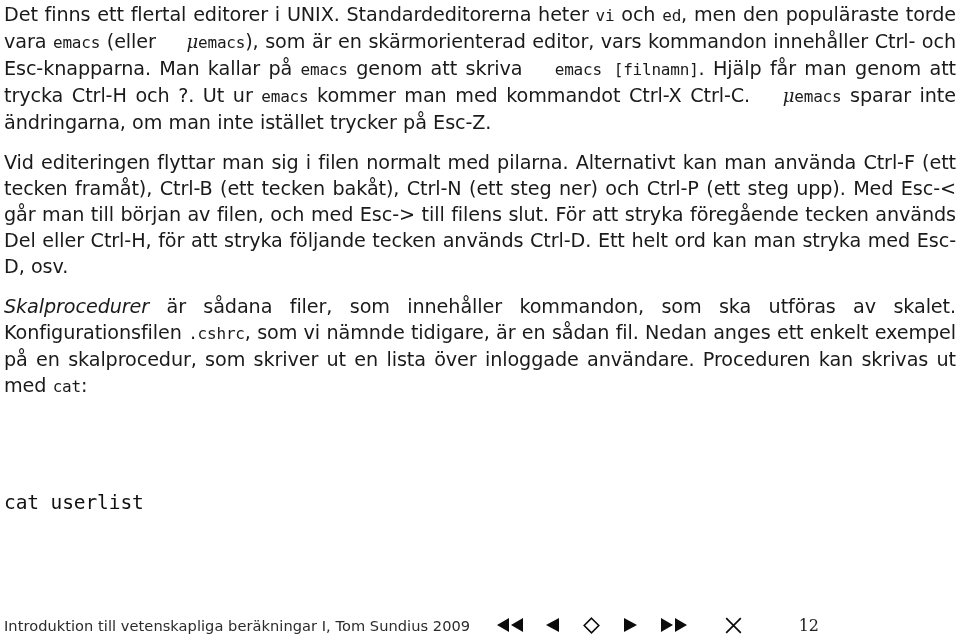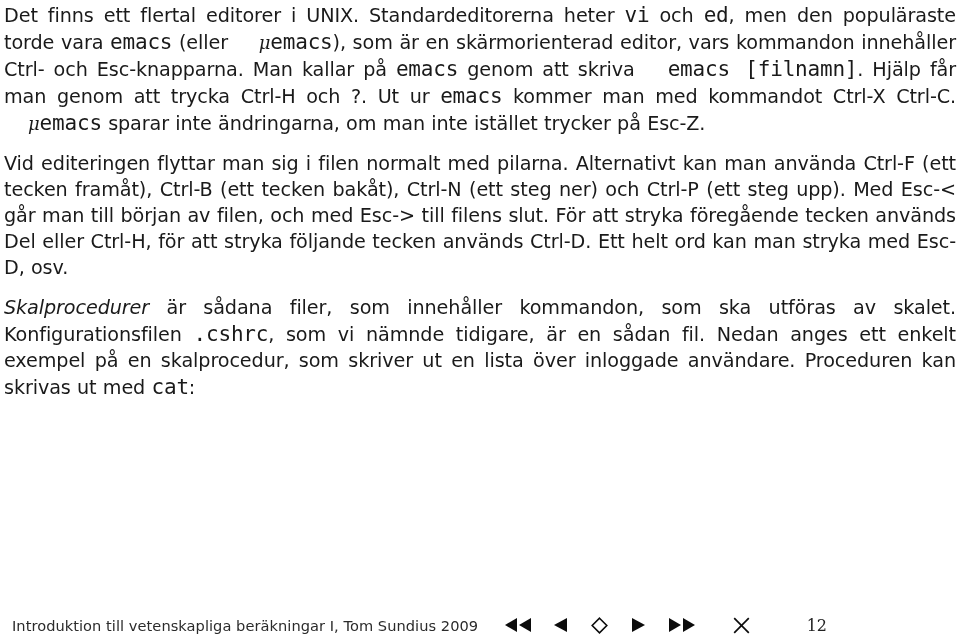--- a/index.html
+++ b/index.html
@@ -31,21 +31,21 @@
     text-align: justify;
     text-justify: inter-word;
     letter-spacing: -0.1px;
     word-spacing: 0.3px;
     hyphens: manual;
   }
   .para:last-of-type { margin-bottom: 8px; }
 
   .mono {
     font-family: "DejaVu Sans Mono", monospace;
-    font-size: 21px;
+    font-size: 16px;
     letter-spacing: -0.2px;
   }
   .ital {
     font-style: italic;
   }
   .mathmu {
     font-family: "DejaVu Serif", serif;
     font-style: italic;
     font-size: 18px;
   }
@@ -61,21 +61,21 @@
     line-height: 30px;
     color: #111111;
     white-space: pre;
     letter-spacing: -0.1px;
   }
   .code-line { display: block; }
 
   
   .footer {
     position: absolute;
-    left: 8px;
+    left: 0;
     bottom: 0;
     width: 825px;
     height: 34px;
     display: flex;
     align-items: center;
   }
   .footer-left {
     position: absolute;
     left: 4px;
     bottom: 6px;
@@ -124,20 +124,21 @@
 
   <p class="para"><span>Det finns ett flertal editorer i UNIX. Standardeditorerna heter </span><span class="mono">vi</span><span> och </span><span class="mono">ed</span><span>, men den populäraste torde vara </span><span class="mono">emacs</span><span> (eller </span><span class="nb"><span class="mathmu">μ</span><span class="mono">emacs</span></span><span>), som är en skärmorienterad editor, vars kommandon innehåller Ctrl- och Esc-knapparna. Man kallar på </span><span class="mono">emacs</span><span> genom att skriva </span><span class="mono nb">emacs [filnamn]</span><span>. Hjälp får man genom att trycka Ctrl-H och ?. Ut ur </span><span class="mono">emacs</span><span> kommer man med kommandot Ctrl-X Ctrl-C. </span><span class="nb"><span class="mathmu">μ</span><span class="mono">emacs</span></span><span> sparar inte ändringarna, om man inte istället trycker på Esc-Z.</span></p>
 
   <p class="para"><span>Vid editeringen flyttar man sig i filen normalt med pilarna. Alternativt kan man använda Ctrl-F (ett tecken framåt), Ctrl-B (ett tecken bakåt), Ctrl-N (ett steg ner) och Ctrl-P (ett steg upp). Med Esc-&lt; går man till början av filen, och med Esc-&gt; till filens slut. För att stryka föregående tecken används Del eller Ctrl-H, för att stryka följande tecken används Ctrl-D. Ett helt ord kan man stryka med Esc-D, osv.</span></p>
 
   <p class="para"><span class="ital">Skalprocedurer</span><span> är sådana filer, som innehåller kommandon, som ska utföras av skalet. Konfigurationsfilen </span><span class="mono">.cshrc</span><span>, som vi nämnde tidigare, är en sådan fil. Nedan anges ett enkelt exempel på en skalprocedur, som skriver ut en lista över inloggade användare. Proceduren kan skrivas ut med </span><span class="mono">cat</span><span>:</span></p>
 
 </div>
 
 <div class="code-block">
+  <span class="code-line">cat userlist</span>
   
   
 </div>
 
 <div class="footer">
 
   <div class="footer-left">Introduktion till vetenskapliga beräkningar I, Tom Sundius 2009</div>
 
   <div class="footer-nav">
 

